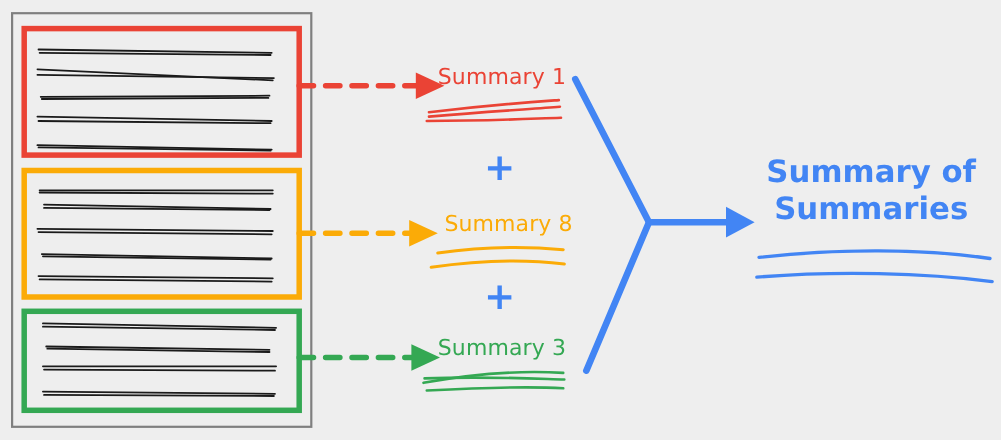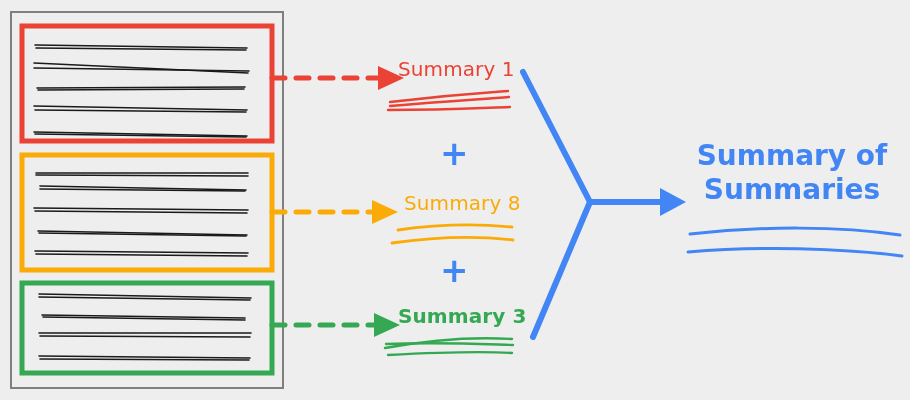--- a/index.html
+++ b/index.html
@@ -138,21 +138,21 @@
     <g stroke="#4285f4" stroke-width="3" fill="none" stroke-linecap="round">
       <path d="M690 234 C760 226, 840 226, 900 235"></path>
       <path d="M688 252 C760 246, 840 248, 902 256"></path>
     </g>
   </svg>
 
   <div class="label summary-label" style="left:398px; top:59px; color:#ea4335;">Summary 1</div>
 
   <div class="label summary-label" style="left:404px; top:193px; color:#fbab07;">Summary 8</div>
 
-  <div class="label summary-label" style="left:398px; top:306px; color:#34a853;font-weight:bold;">Summary 3</div>
+  <div class="label summary-label" style="left:398px; top:306px; color:#34a853;">Summary 3</div>
 
   <div class="label" style="left:440px; top:136px; font-size:34px; font-weight:600; color:#4285f4; line-height:1;">+</div>
 
   <div class="label" style="left:440px; top:253px; font-size:34px; font-weight:600; color:#4285f4; line-height:1;">+</div>
 
   <div class="label final-title" style="left:662px; top:139px; color:#4285f4;">
     <div>Summary of</div>
     <div>Summaries</div>
   </div>
 

